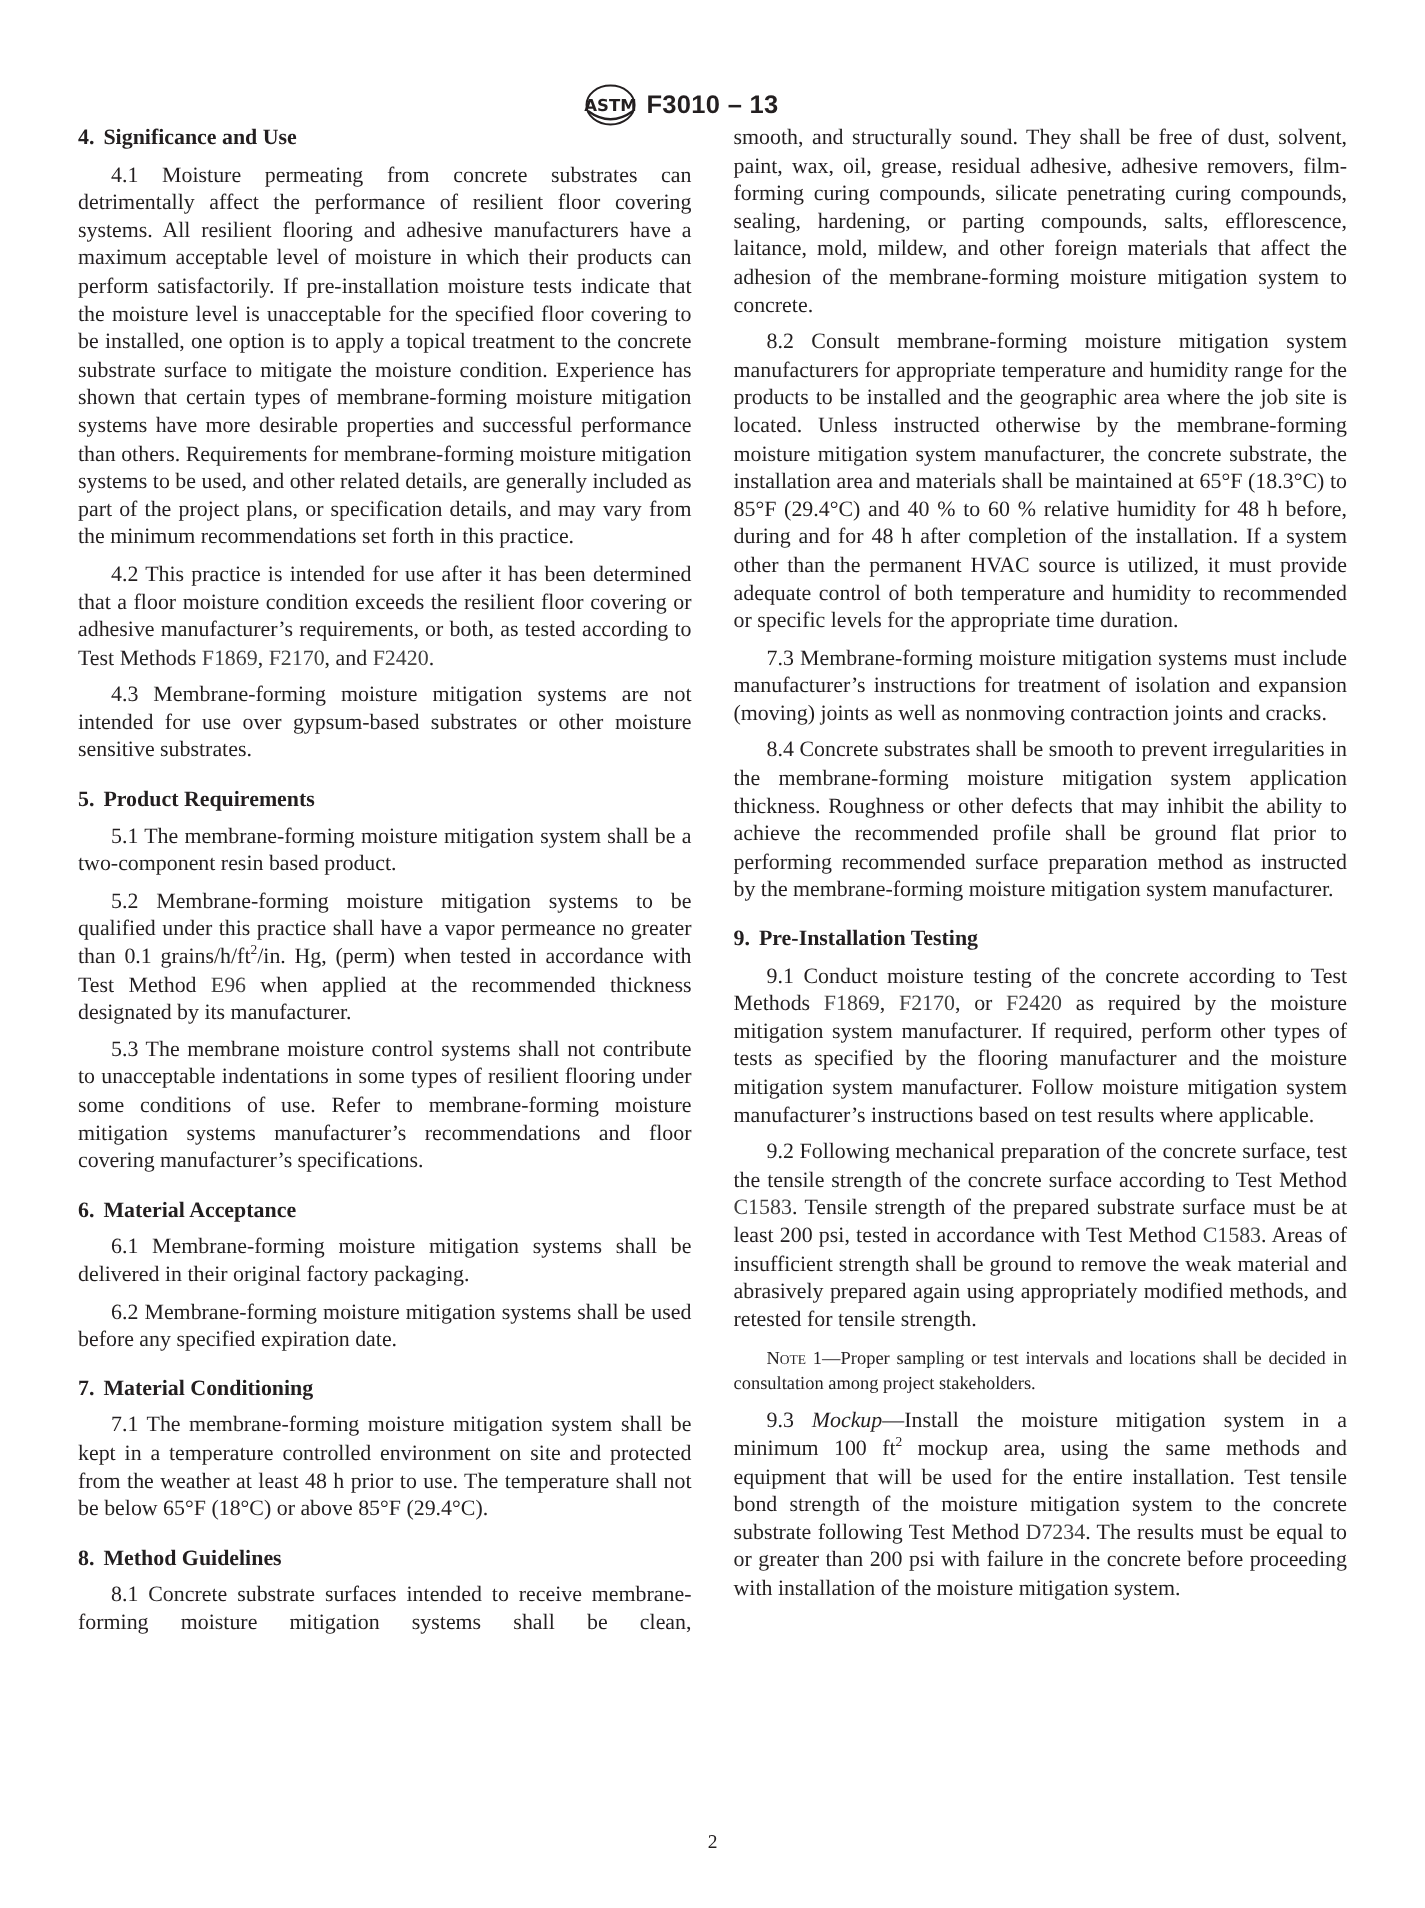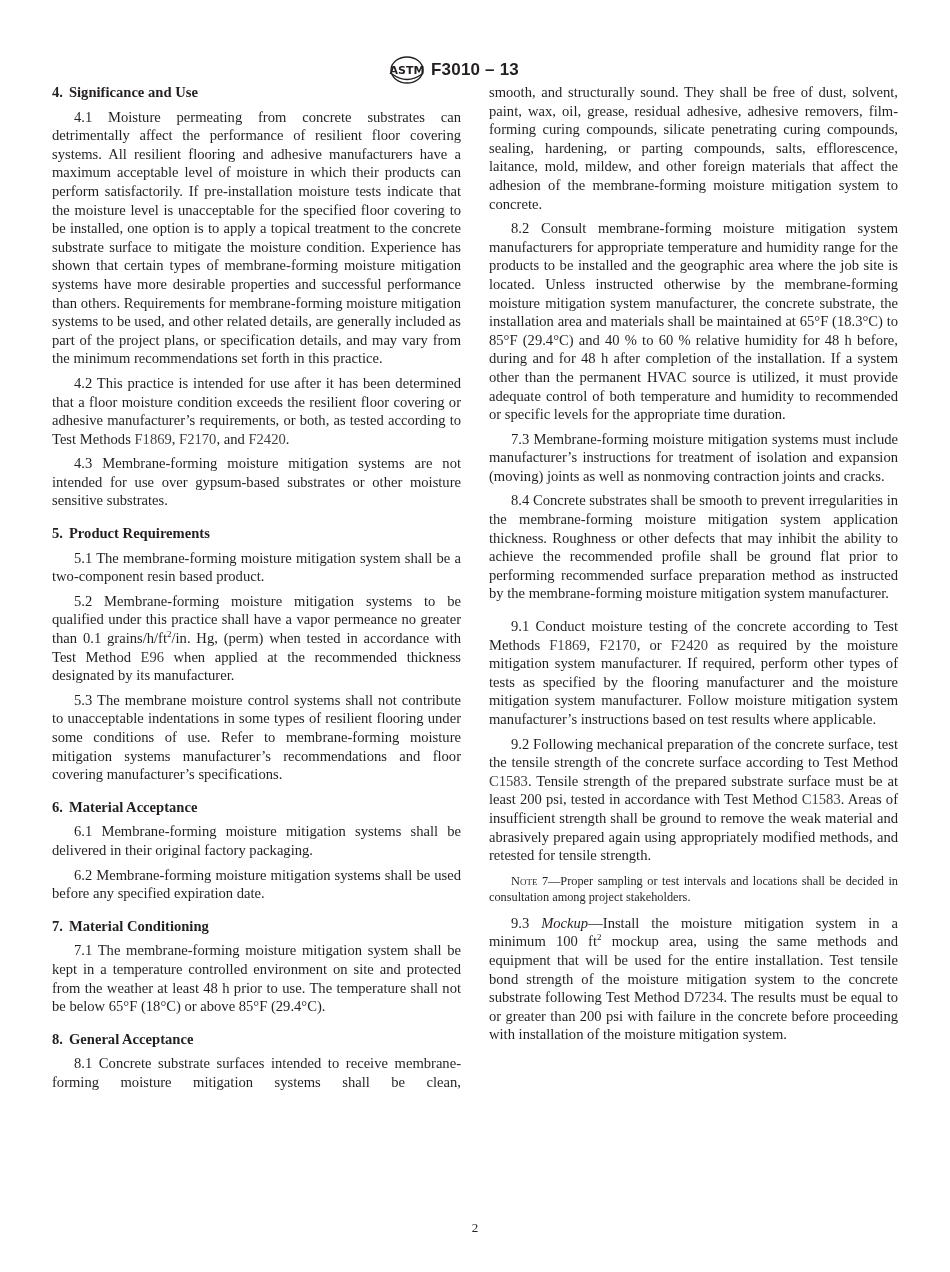--- a/index.html
+++ b/index.html
@@ -75,34 +75,35 @@
     <p>6.1 Membrane-forming moisture mitigation systems shall be delivered in their original factory packaging.</p>
     <p>6.2 Membrane-forming moisture mitigation systems shall be used before any specified expiration date.</p>
   </div>
 
   <div class="section">
     <h2><span class="num">7.</span><span>Material Conditioning</span></h2>
     <p>7.1 The membrane-forming moisture mitigation system shall be kept in a temperature controlled environment on site and protected from the weather at least 48 h prior to use. The temperature shall not be below 65°F (18°C) or above 85°F (29.4°C).</p>
   </div>
 
   <div class="section">
-    <h2><span class="num">8.</span><span>General Acceptance</span></h2>
+    <h2><span class="num">8.</span><span>Method Guidelines</span></h2>
     <p style="text-align-last: justify;">8.1 Concrete substrate surfaces intended to receive membrane-forming moisture mitigation systems shall be clean,</p>
   </div>
 </div>
 
 <div class="col col-right">
   <div class="section" style="margin-bottom:0;">
     <p class="cont">smooth, and structurally sound. They shall be free of dust, solvent, paint, wax, oil, grease, residual adhesive, adhesive removers, film-forming curing compounds, silicate penetrating curing compounds, sealing, hardening, or parting compounds, salts, efflorescence, laitance, mold, mildew, and other foreign materials that affect the adhesion of the membrane-forming moisture mitigation system to concrete.</p>
     <p>8.2 Consult membrane-forming moisture mitigation system manufacturers for appropriate temperature and humidity range for the products to be installed and the geographic area where the job site is located. Unless instructed otherwise by the membrane-forming moisture mitigation system manufacturer, the concrete substrate, the installation area and materials shall be maintained at 65°F (18.3°C) to 85°F (29.4°C) and 40 % to 60 % relative humidity for 48 h before, during and for 48 h after completion of the installation. If a system other than the permanent HVAC source is utilized, it must provide adequate control of both temperature and humidity to recommended or specific levels for the appropriate time duration.</p>
     <p>7.3 Membrane-forming moisture mitigation systems must include manufacturer’s instructions for treatment of isolation and expansion (moving) joints as well as nonmoving contraction joints and cracks.</p>
     <p>8.4 Concrete substrates shall be smooth to prevent irregularities in the membrane-forming moisture mitigation system application thickness. Roughness or other defects that may inhibit the ability to achieve the recommended profile shall be ground flat prior to performing recommended surface preparation method as instructed by the membrane-forming moisture mitigation system manufacturer.</p>
   </div>
 
   <div class="section" style="margin-top:14px;">
+    <h2><span class="num">9.</span><span>Pre-Installation Testing</span></h2>
     <p><span>9.1 Conduct moisture testing of the concrete according to Test Methods </span><a class="ref">F1869</a><span>, </span><a class="ref">F2170</a><span>, or </span><a class="ref">F2420</a><span> as required by the moisture mitigation system manufacturer. If required, perform other types of tests as specified by the flooring manufacturer and the moisture mitigation system manufacturer. Follow moisture mitigation system manufacturer’s instructions based on test results where applicable.</span></p>
     <p><span>9.2 Following mechanical preparation of the concrete surface, test the tensile strength of the concrete surface according to Test Method </span><a class="ref">C1583</a><span>. Tensile strength of the prepared substrate surface must be at least 200 psi, tested in accordance with Test Method </span><a class="ref">C1583</a><span>. Areas of insufficient strength shall be ground to remove the weak material and abrasively prepared again using appropriately modified methods, and retested for tensile strength.</span></p>
-    <p class="note"><span class="smallcaps">Note 7</span><span>—Proper sampling or test intervals and locations shall be decided in consultation among project stakeholders.</span></p>
+    <p class="note"><span class="smallcaps">Note 1</span><span>—Proper sampling or test intervals and locations shall be decided in consultation among project stakeholders.</span></p>
     <p><span>9.3 </span><em>Mockup</em><span>—Install the moisture mitigation system in a minimum 100 ft</span><sup>2</sup><span> mockup area, using the same methods and equipment that will be used for the entire installation. Test tensile bond strength of the moisture mitigation system to the concrete substrate following Test Method </span><a class="ref">D7234</a><span>. The results must be equal to or greater than 200 psi with failure in the concrete before proceeding with installation of the moisture mitigation system.</span></p>
   </div>
 </div>
 
 <div class="pagenum">2</div>
 
 </body></html>

